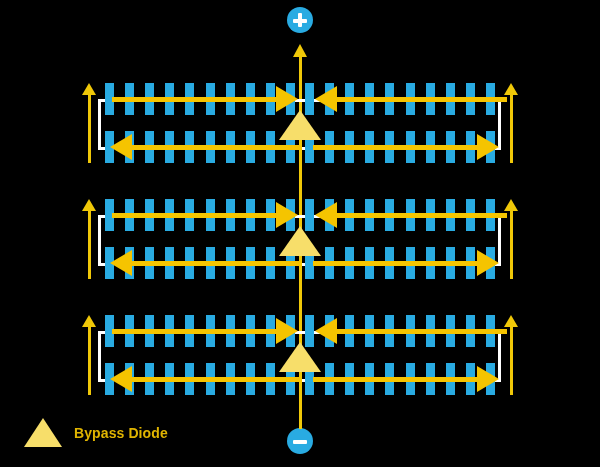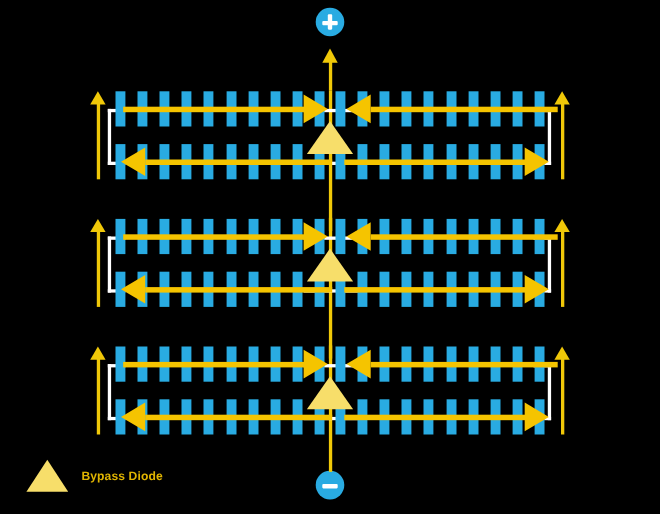--- a/index.html
+++ b/index.html
@@ -163,21 +163,21 @@
   #legend .legend-tri {
     width: 0;
     height: 0;
     border-left: 19px solid transparent;
     border-right: 19px solid transparent;
     border-bottom: 29px solid #f7de6a;
     margin-right: 12px;
   }
   #legend .legend-label {
     color: #e0b400;
-    font-size: 11px;
+    font-size: 14px;
     font-weight: bold;
     letter-spacing: 0.1px;
     white-space: nowrap;
   }
 </style>
 </head>
 <body>
 
 <div id="stage">
 

